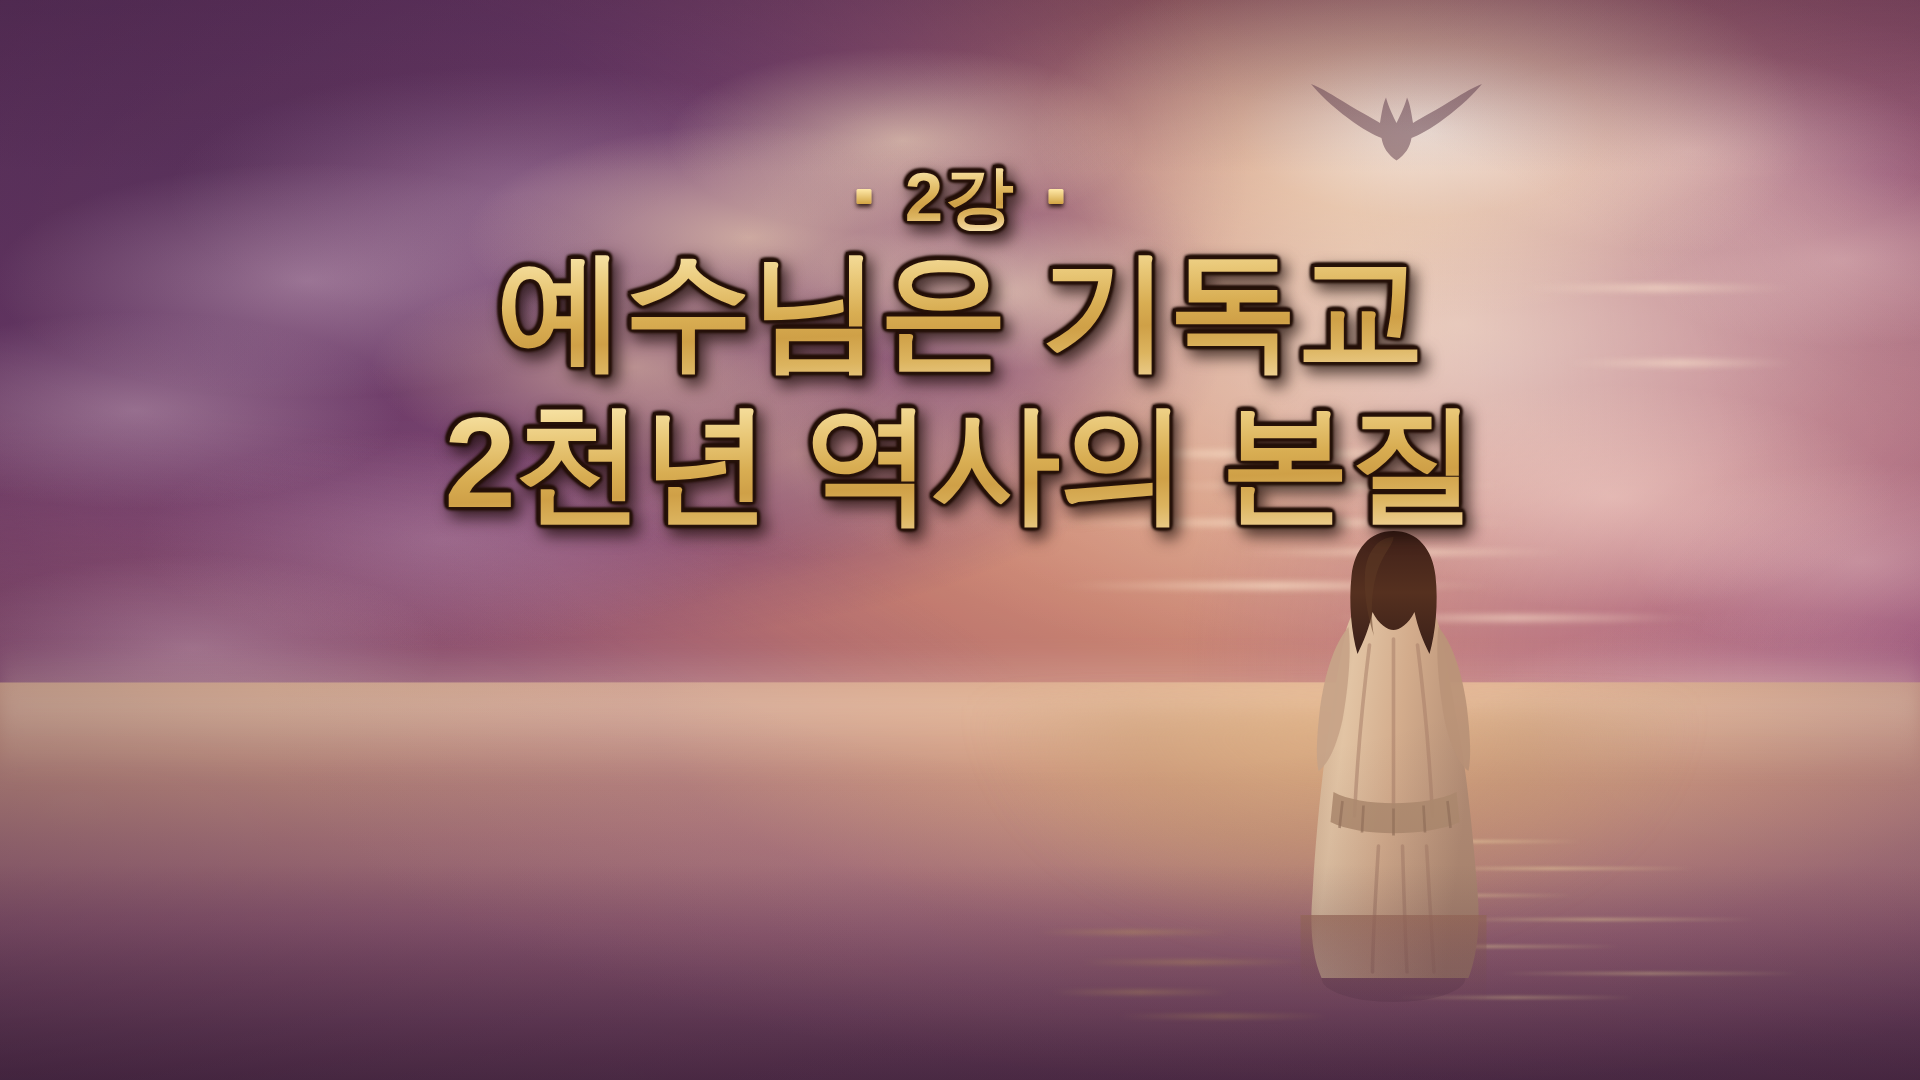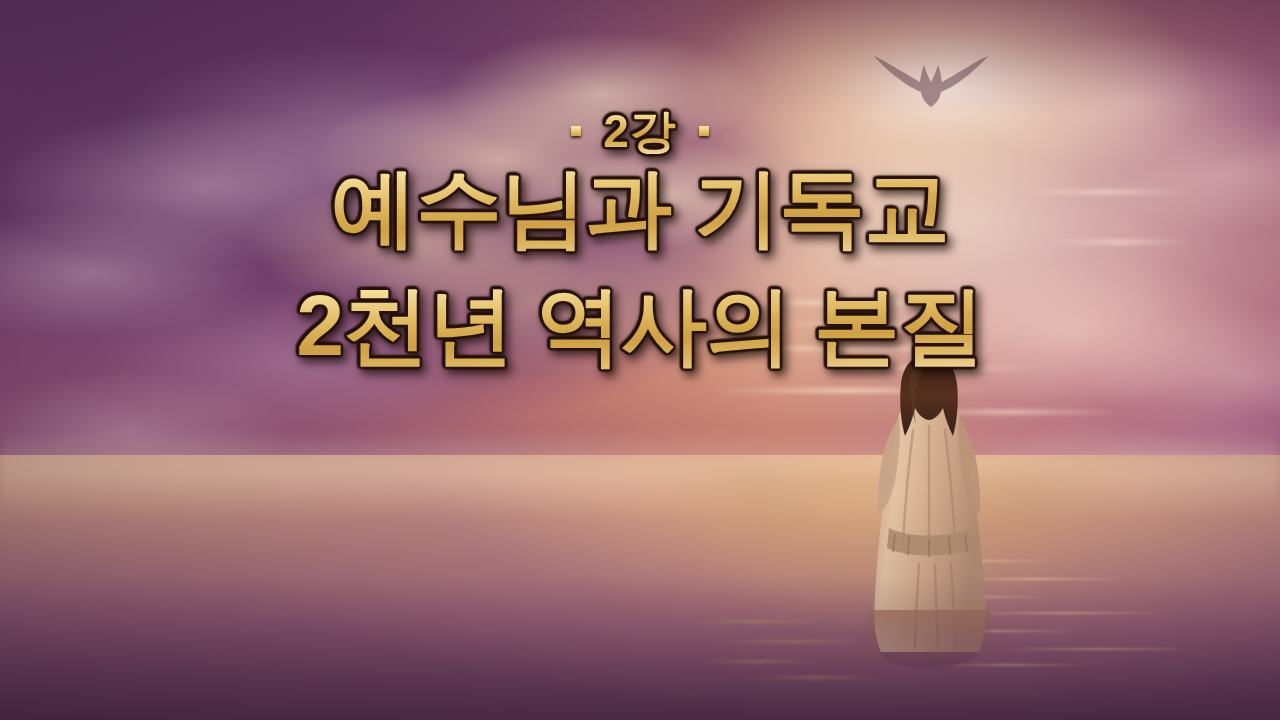--- a/index.html
+++ b/index.html
@@ -241,21 +241,21 @@
   }
 
   .title-line {
     font-size: 86px;
     font-weight: bold;
     line-height: 1.16;
     letter-spacing: -1px;
     white-space: nowrap;
   }
   .title-line.line2 {
-    margin-top: 18px;
+    margin-top: 2px;
   }
 
   
   .gold {
     background-image: linear-gradient(178deg,
       #fdf0c3 0%,
       #f6e0a0 13%,
       #e9c878 30%,
       #d8ad52 49%,
       #cfa047 61%,
@@ -424,20 +424,20 @@
   <div class="layer vignette"></div>
 
   <div class="text-stack">
 
     <div class="eyebrow-row">
       <span class="eyebrow-dot"></span>
       <span class="eyebrow-text gold">2강</span>
       <span class="eyebrow-dot"></span>
     </div>
 
-    <div class="title-line gold line1">예수님과 기독교</div>
+    <div class="title-line gold line1">예수님은 기독교</div>
 
     <div class="title-line gold line2">2천년 역사의 본질</div>
 
 
   </div>
 
 </div>
 
 </body></html>

